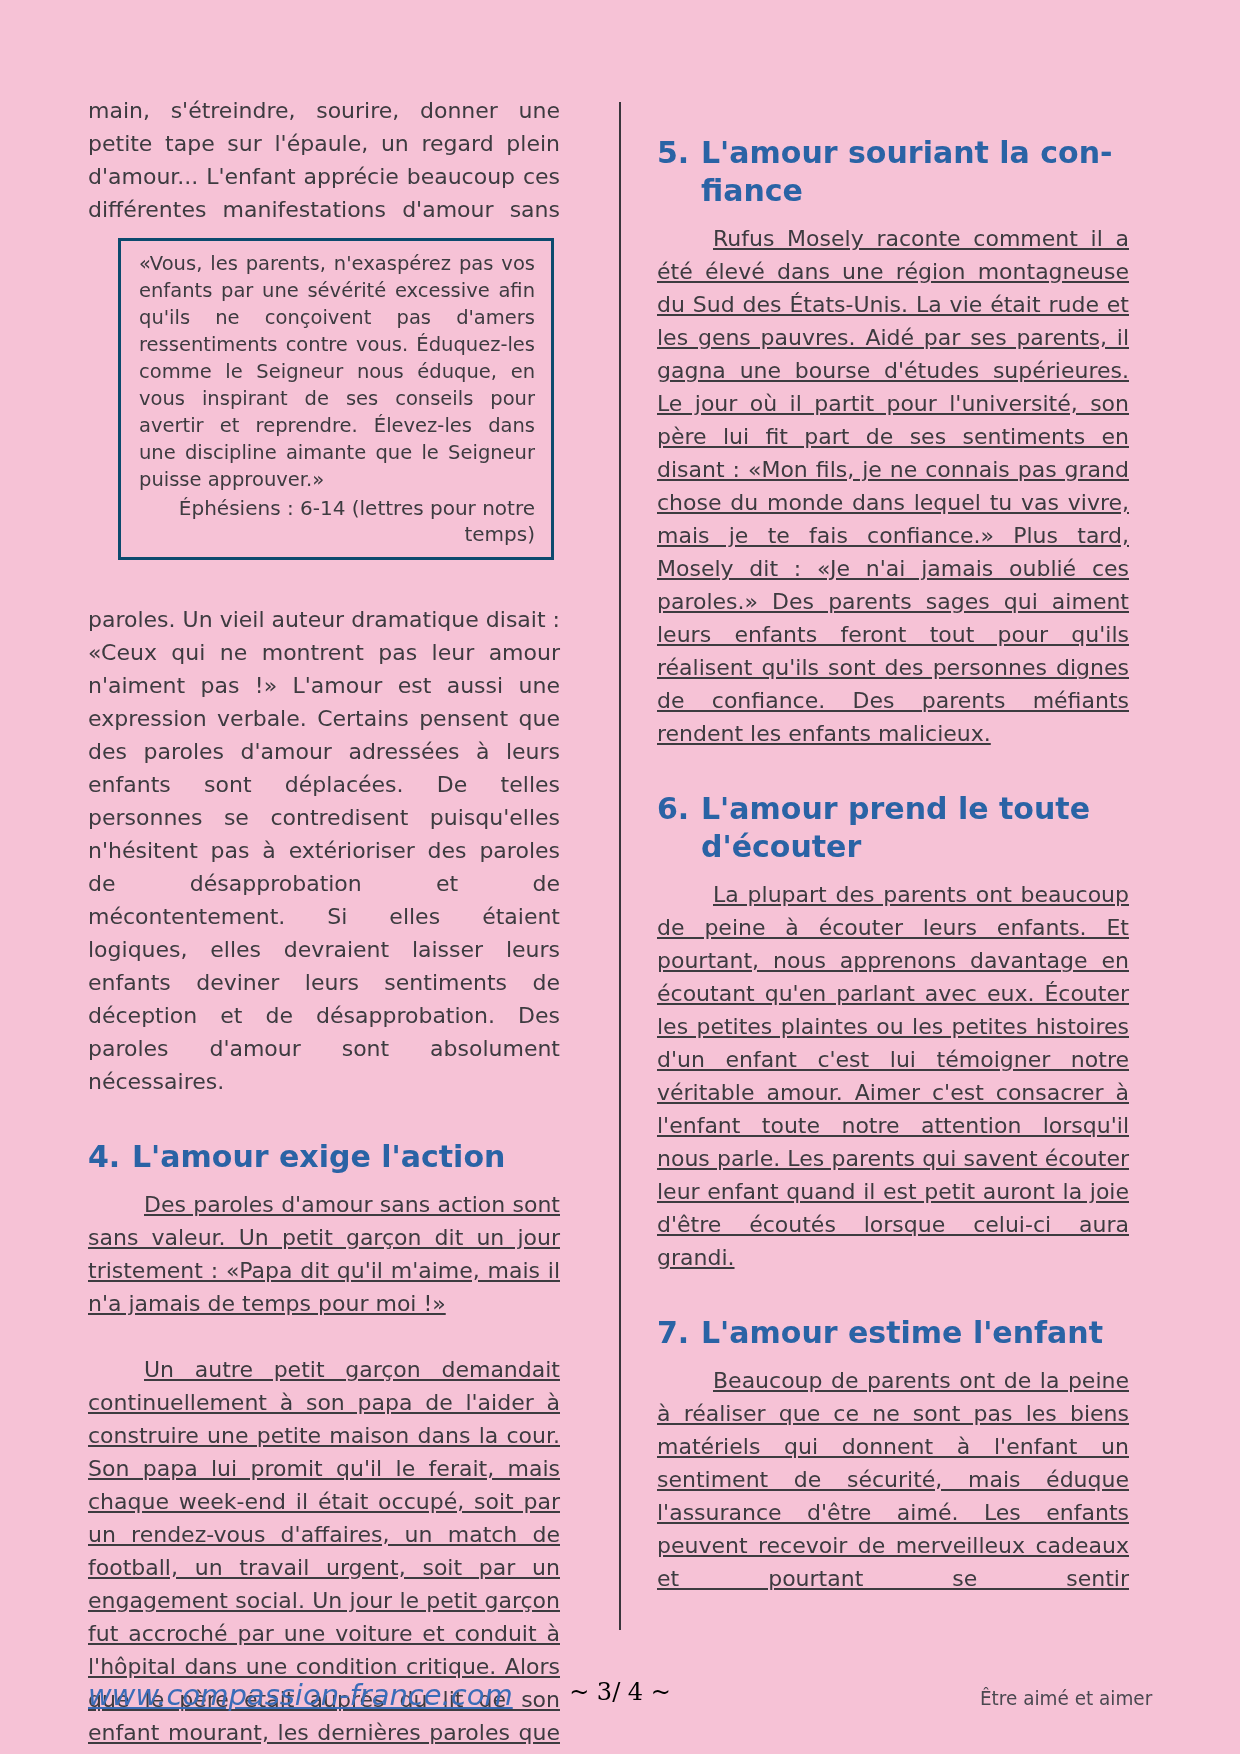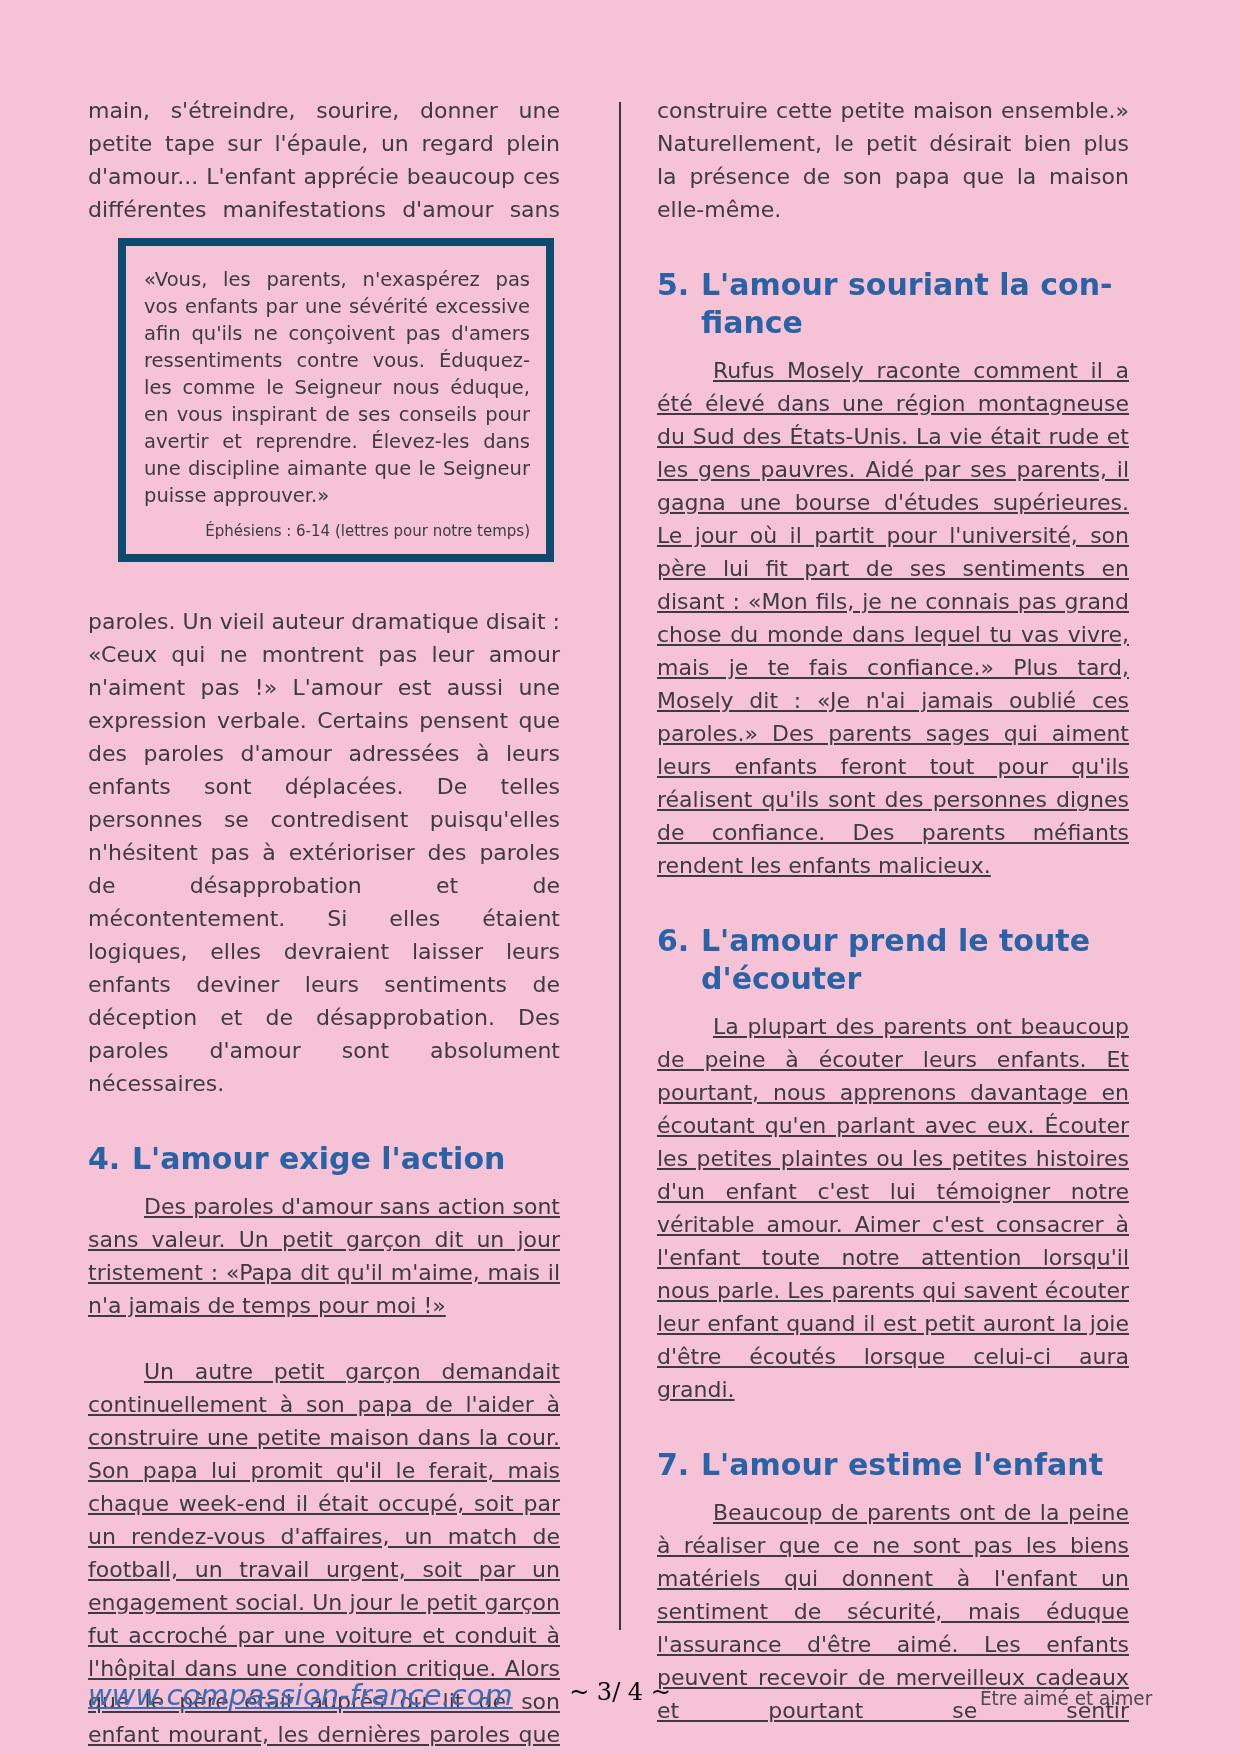--- a/index.html
+++ b/index.html
@@ -33,32 +33,32 @@
     top: 102px;
     width: 2px;
     height: 1528px;
     background: #39353c;
   }
   p { margin: 0; }
   p.indent { text-indent: 56px; text-decoration: underline; }
   p.gap-before { margin-top: 33px; }
   p.justify-last { text-align-last: justify; }
   .quote-box {
-    border: 8px solid #0c4a6e;
+    border: 3px solid #0c4a6e;
     margin: 12px 6px 43px 30px;
-    padding: 20px 16px 10px 18px;
+    padding: 9px 16px 10px 18px;
     font-size: 19.5px;
     line-height: 27px;
     text-align: justify;
   }
   .quote-attrib {
     text-align: right;
-    font-size: 15px;
+    font-size: 20px;
     line-height: 26px;
-    margin-top: 9px;
+    margin-top: 2px;
     text-indent: 0;
   }
   h2.section-heading {
     display: flex;
     color: #2a63a5;
     font-size: 30px;
     line-height: 38px;
     font-weight: bold;
     margin: 40px 0 12px 0;
     text-align: left;
@@ -119,21 +119,20 @@
         <span class="h-num">4.</span>
         <span class="h-title">L'amour exige l'action</span>
       </h2>
 
       <p class="indent">Des paroles d'amour sans action sont sans valeur. Un petit garçon dit un jour tristement : «Papa dit qu'il m'aime, mais il n'a jamais de temps pour moi !»</p>
 
       <p class="indent gap-before justify-last">Un autre petit garçon demandait continuellement à son papa de l'aider à construire une petite maison dans la cour. Son papa lui promit qu'il le ferait, mais chaque week-end il était occupé, soit par un rendez-vous d'affaires, un match de football, un travail urgent, soit par un engagement social. Un jour le petit garçon fut accroché par une voiture et conduit à l'hôpital dans une condition critique. Alors que le père était auprès du lit de son enfant mourant, les dernières paroles que son fils lui dit en souriant furent : «Eh bien ! papa, je pense que nous n'aurons jamais l'occasion de</p>
     </div>
 
     <div class="col">
-      <p>construire cette petite maison ensemble.» Naturellement, le petit désirait bien plus la présence de son papa que la maison elle-même.</p>
 
       <h2 class="section-heading">
         <span class="h-num">5.</span>
         <span class="h-title">L'amour souriant la con­fiance</span>
       </h2>
 
       <p class="indent">Rufus Mosely raconte comment il a été élevé dans une région montagneuse du Sud des États-Unis. La vie était rude et les gens pauvres. Aidé par ses parents, il gagna une bourse d'études supérieures. Le jour où il partit pour l'université, son père lui fit part de ses sentiments en disant : «Mon fils, je ne connais pas grand chose du monde dans lequel tu vas vivre, mais je te fais confiance.» Plus tard, Mosely dit : «Je n'ai jamais oublié ces paroles.» Des parents sages qui aiment leurs enfants feront tout pour qu'ils réalisent qu'ils sont des personnes dignes de confiance. Des parents méfiants rendent les enfants malicieux.</p>
 
       <h2 class="section-heading">
         <span class="h-num">6.</span>

